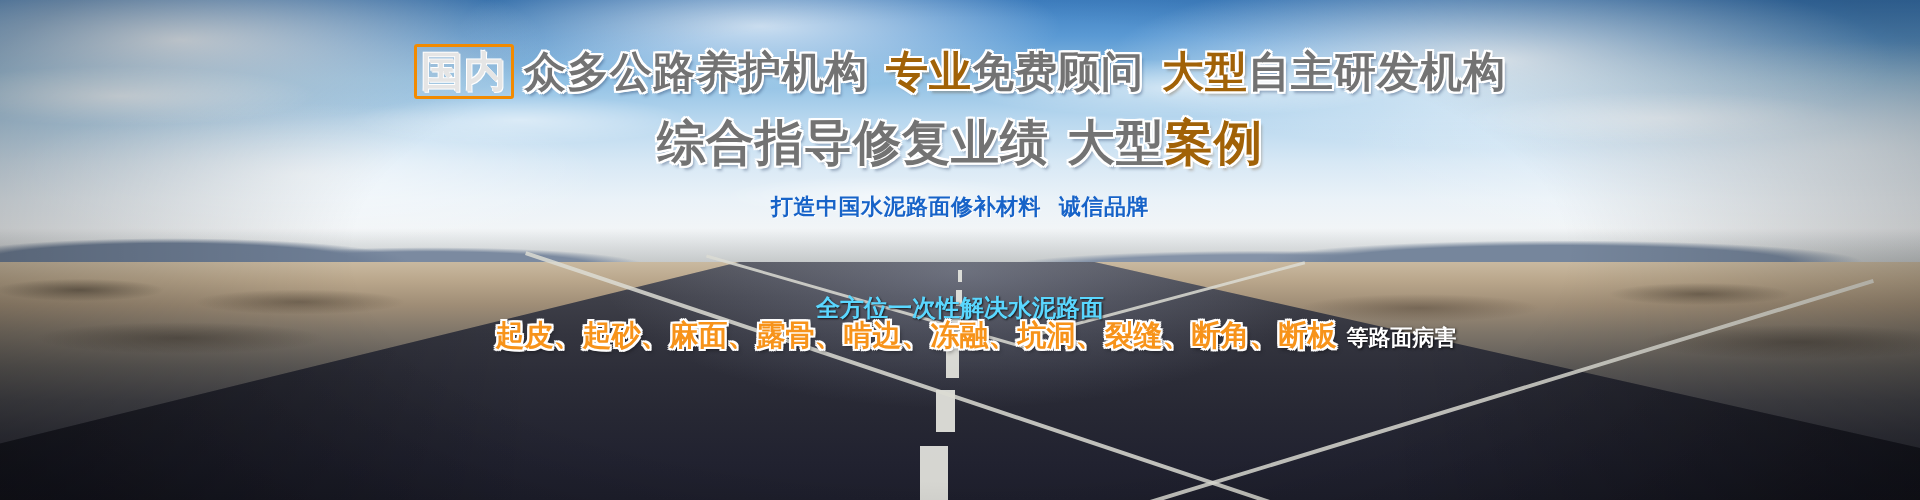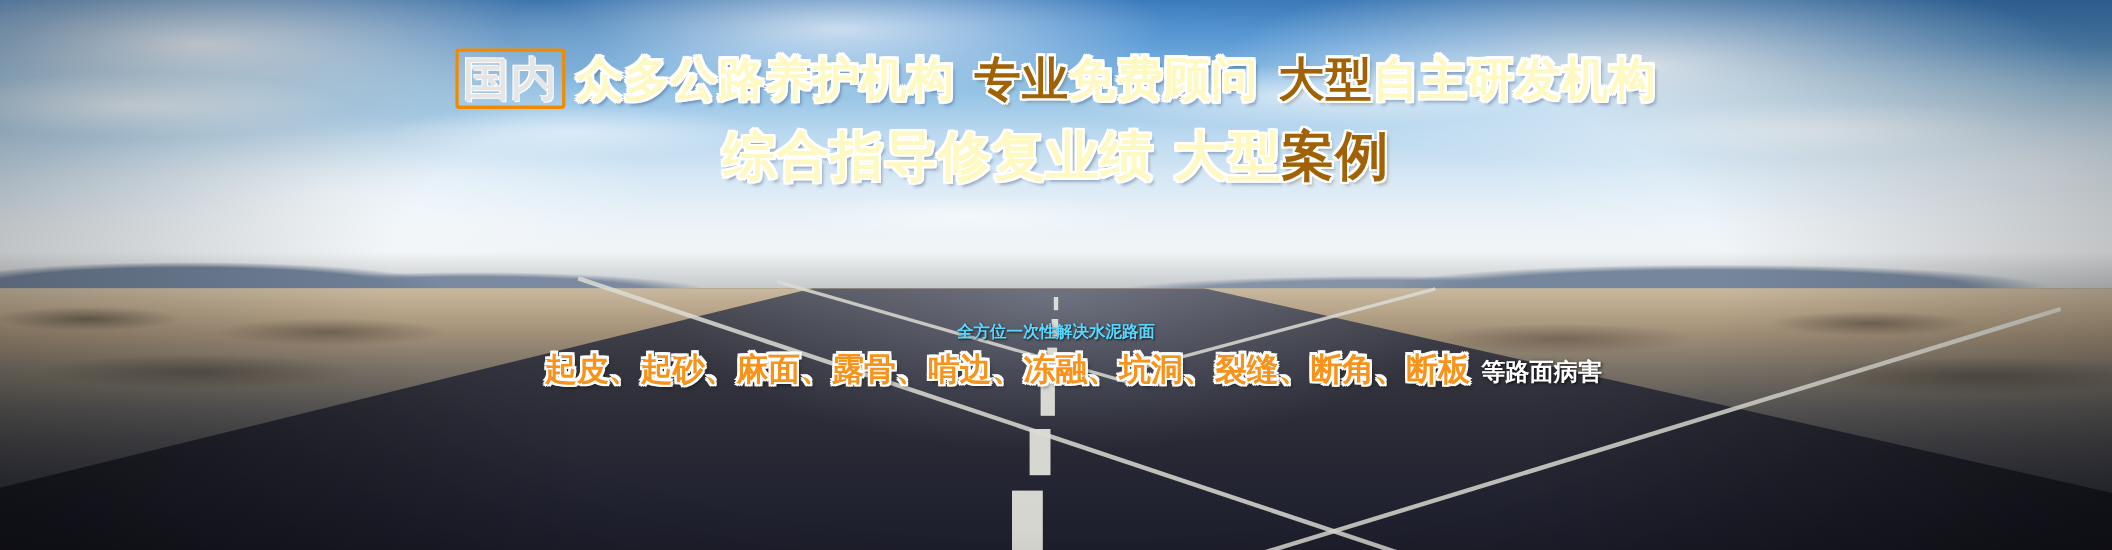--- a/index.html
+++ b/index.html
@@ -97,21 +97,21 @@
   .hl{ position:absolute; width:100%; text-align:center; white-space:nowrap; }
 
   .headline{
     font-weight:bold; letter-spacing:1px;
     font-family:"DejaVu Sans","Liberation Sans",sans-serif;
   }
   .l1{ top:46px; font-size:42px; line-height:52px; }
   .l2{ top:116px; font-size:48px; line-height:52px; }
 
   .blue{
-    color:#fef9c3;
+    color:#737373;
     text-shadow:
       2px 0 0 #fff, -2px 0 0 #fff, 0 2px 0 #fff, 0 -2px 0 #fff,
       2px 2px 0 #fff, -2px 2px 0 #fff, 2px -2px 0 #fff, -2px -2px 0 #fff,
       3px 4px 3px rgba(20,40,80,.35);
   }
   .orange{
     color:#a16207;
     text-shadow:
       2px 0 0 #fff, -2px 0 0 #fff, 0 2px 0 #fff, 0 -2px 0 #fff,
       2px 2px 0 #fff, -2px 2px 0 #fff, 2px -2px 0 #fff, -2px -2px 0 #fff,
@@ -123,21 +123,21 @@
     text-shadow:1px 1px 0 #fff, -1px -1px 0 #fff;
   }
 
   .sub{ position:absolute; width:100%; text-align:center; white-space:nowrap;
         color:#1763c8; font-weight:bold; font-size:22px; letter-spacing:.5px;
         text-shadow:1px 1px 0 rgba(255,255,255,.9); }
   .s1{ top:192px; }
   .s2{ top:224px; }
 
   .cyanline{ position:absolute; width:100%; text-align:center; white-space:nowrap;
-        top:292px; color:#5ad7ff; font-weight:bold; font-size:15px;
+        top:292px; color:#5ad7ff; font-weight:bold; font-size:24px;
         text-shadow:1px 1px 2px rgba(0,0,0,.75); }
 
   .diseases{ position:absolute; width:100%; text-align:center; white-space:nowrap;
         top:316px; font-size:29px; font-weight:bold; letter-spacing:0px;margin-left:16px; }
   .d-orange{
     color:#f7931a;
     text-shadow:
       2px 0 0 #fff, -2px 0 0 #fff, 0 2px 0 #fff, 0 -2px 0 #fff,
       2px 2px 0 #fff, -2px 2px 0 #fff, 2px -2px 0 #fff, -2px -2px 0 #fff,
       2px 3px 4px rgba(0,0,0,.55);
@@ -185,20 +185,23 @@
   <div class="content">
 
     <div class="hl headline l1">
       <span class="boxed">国内</span><span class="sp-sm"></span><span class="blue">众多公路养护机构</span><span class="sp"></span><span class="orange">专业</span><span class="blue">免费顾问</span><span class="sp"></span><span class="orange">大型</span><span class="blue">自主研发机构</span>
     </div>
 
     <div class="hl headline l2">
       <span class="blue">综合指导修复业绩</span><span class="sp"></span><span class="blue">大型</span><span class="orange">案例</span>
     </div>
 
+    <div class="sub s1">
+      <span>打造中国水泥路面修补材料</span><span class="sp"></span><span>诚信品牌</span>
+    </div>
 
 
     <div class="cyanline">全方位一次性解决水泥路面</div>
 
     <div class="diseases">
       <span class="d-orange">起皮、起砂、麻面、露骨、啃边、冻融、坑洞、裂缝、断角、断板</span><span class="sp-sm"></span><span class="d-white">等路面病害</span>
     </div>
 
 
   </div>

